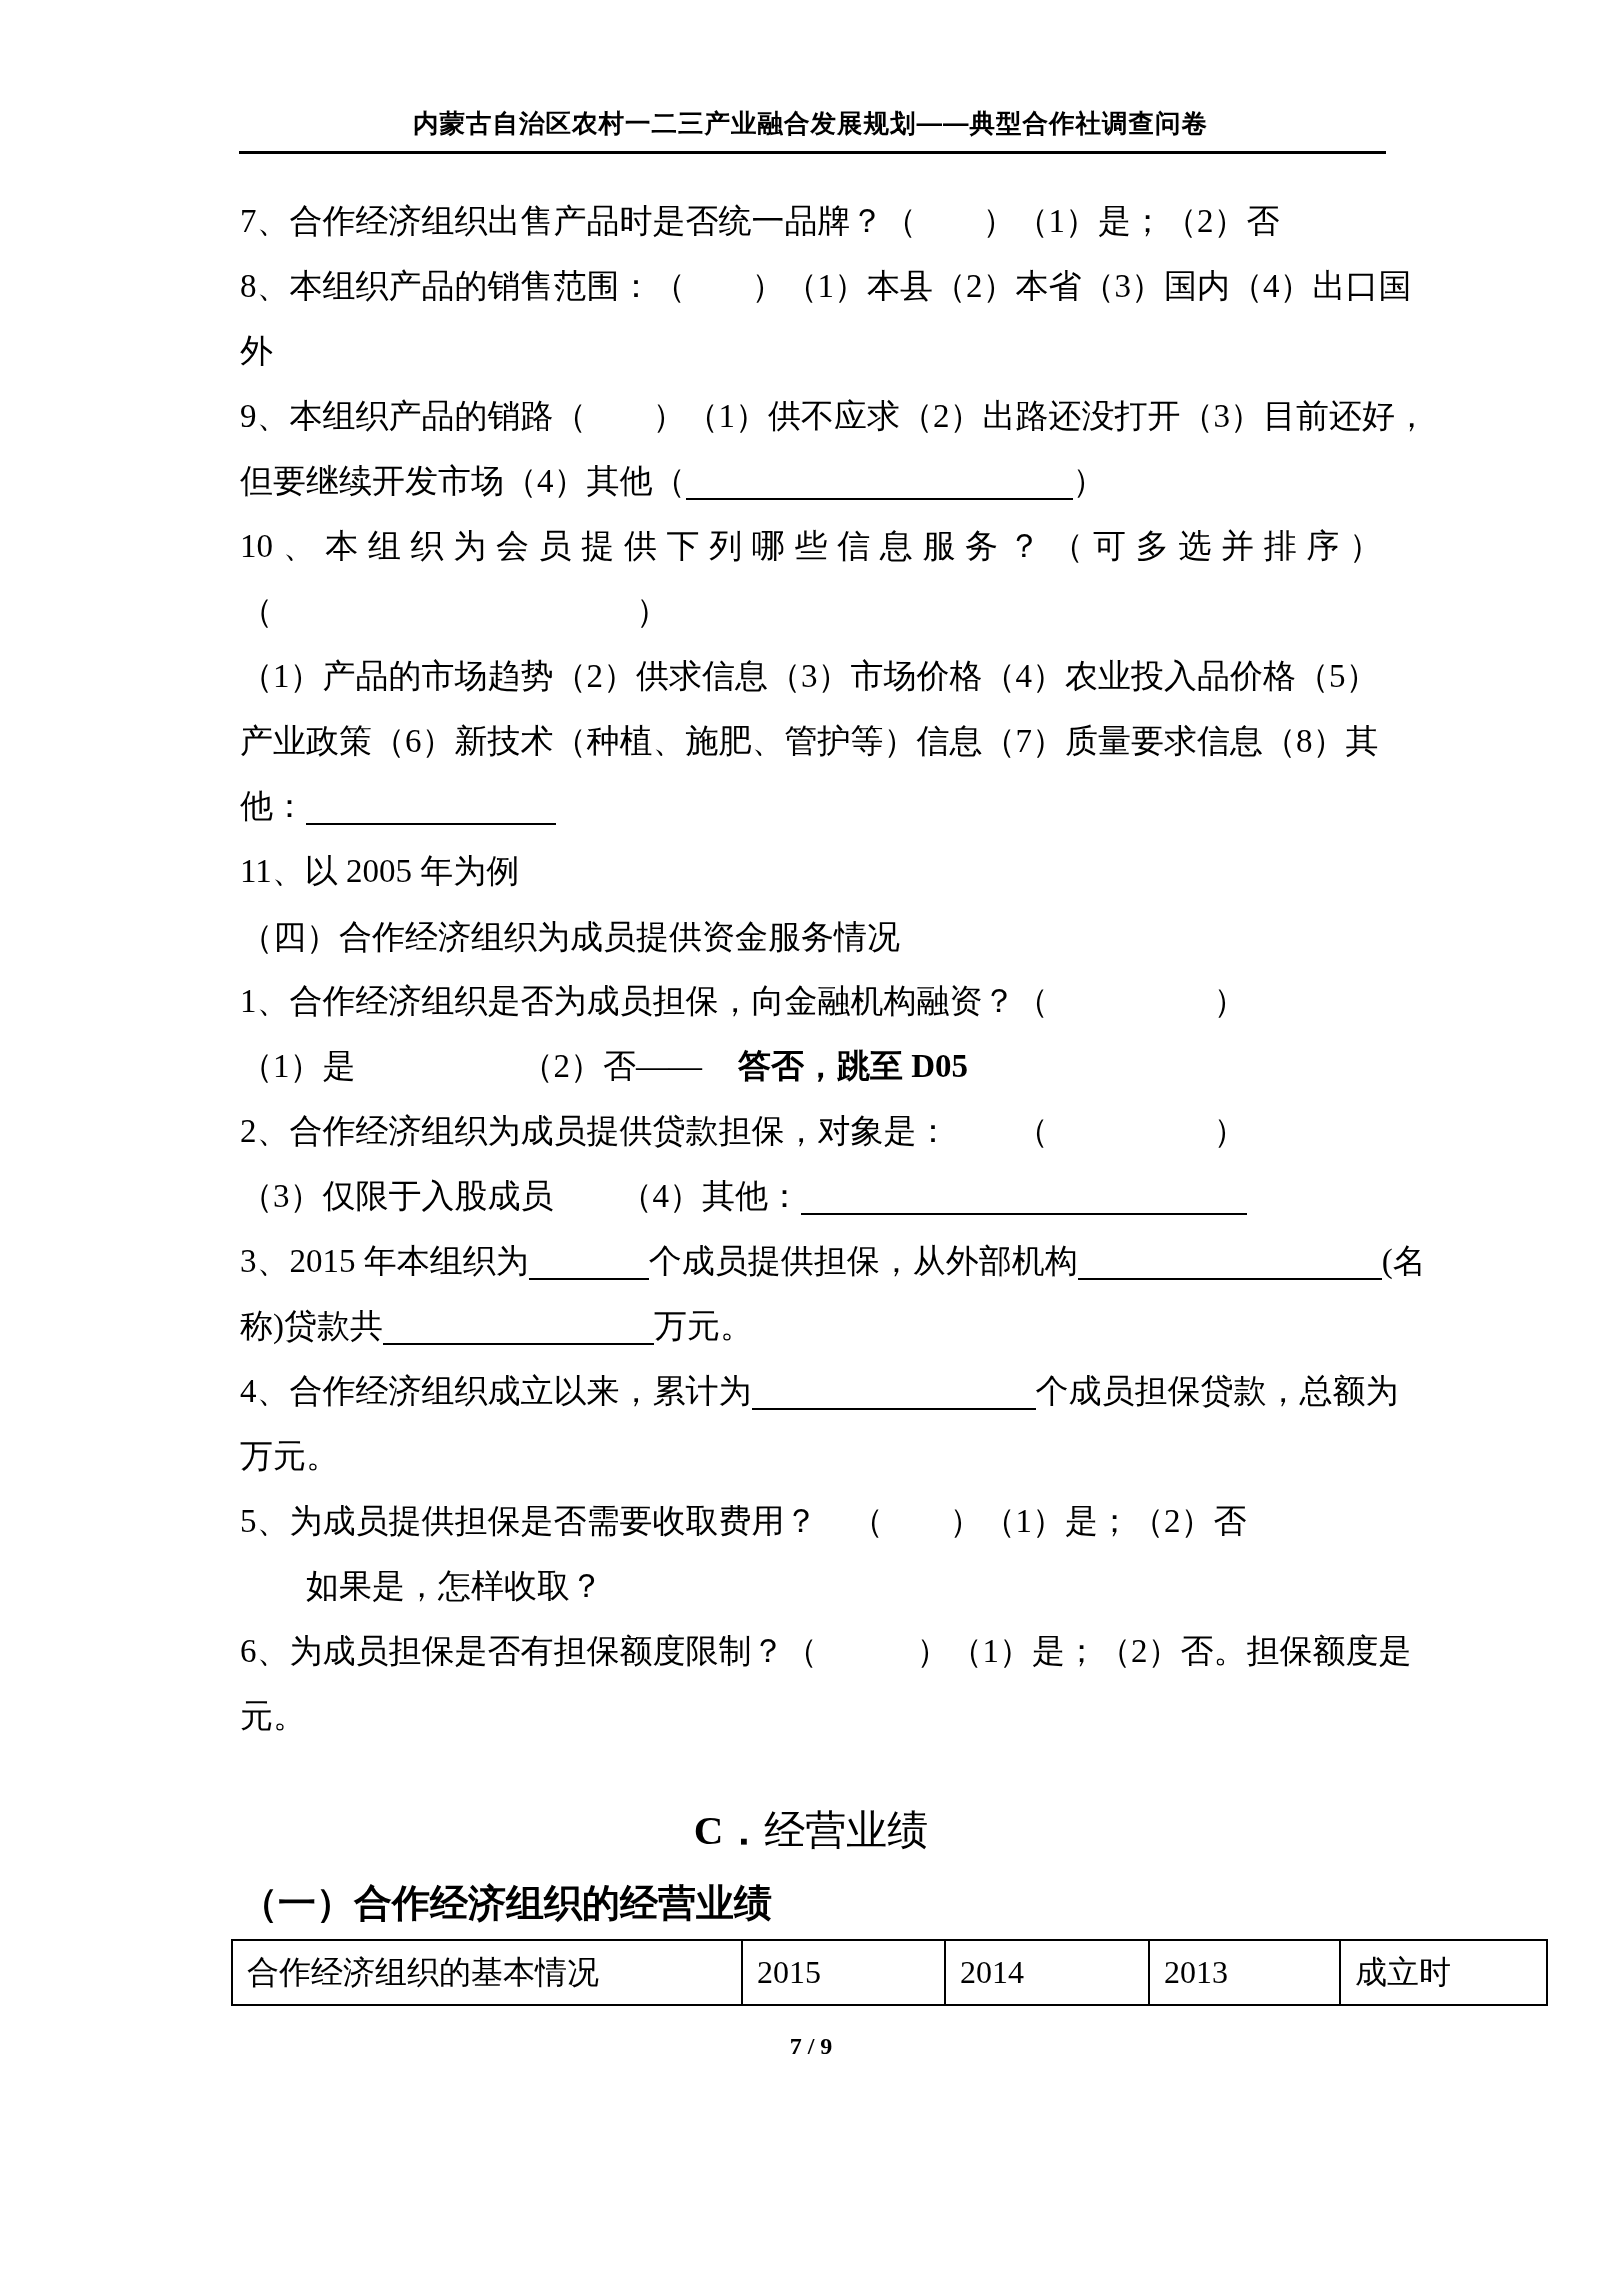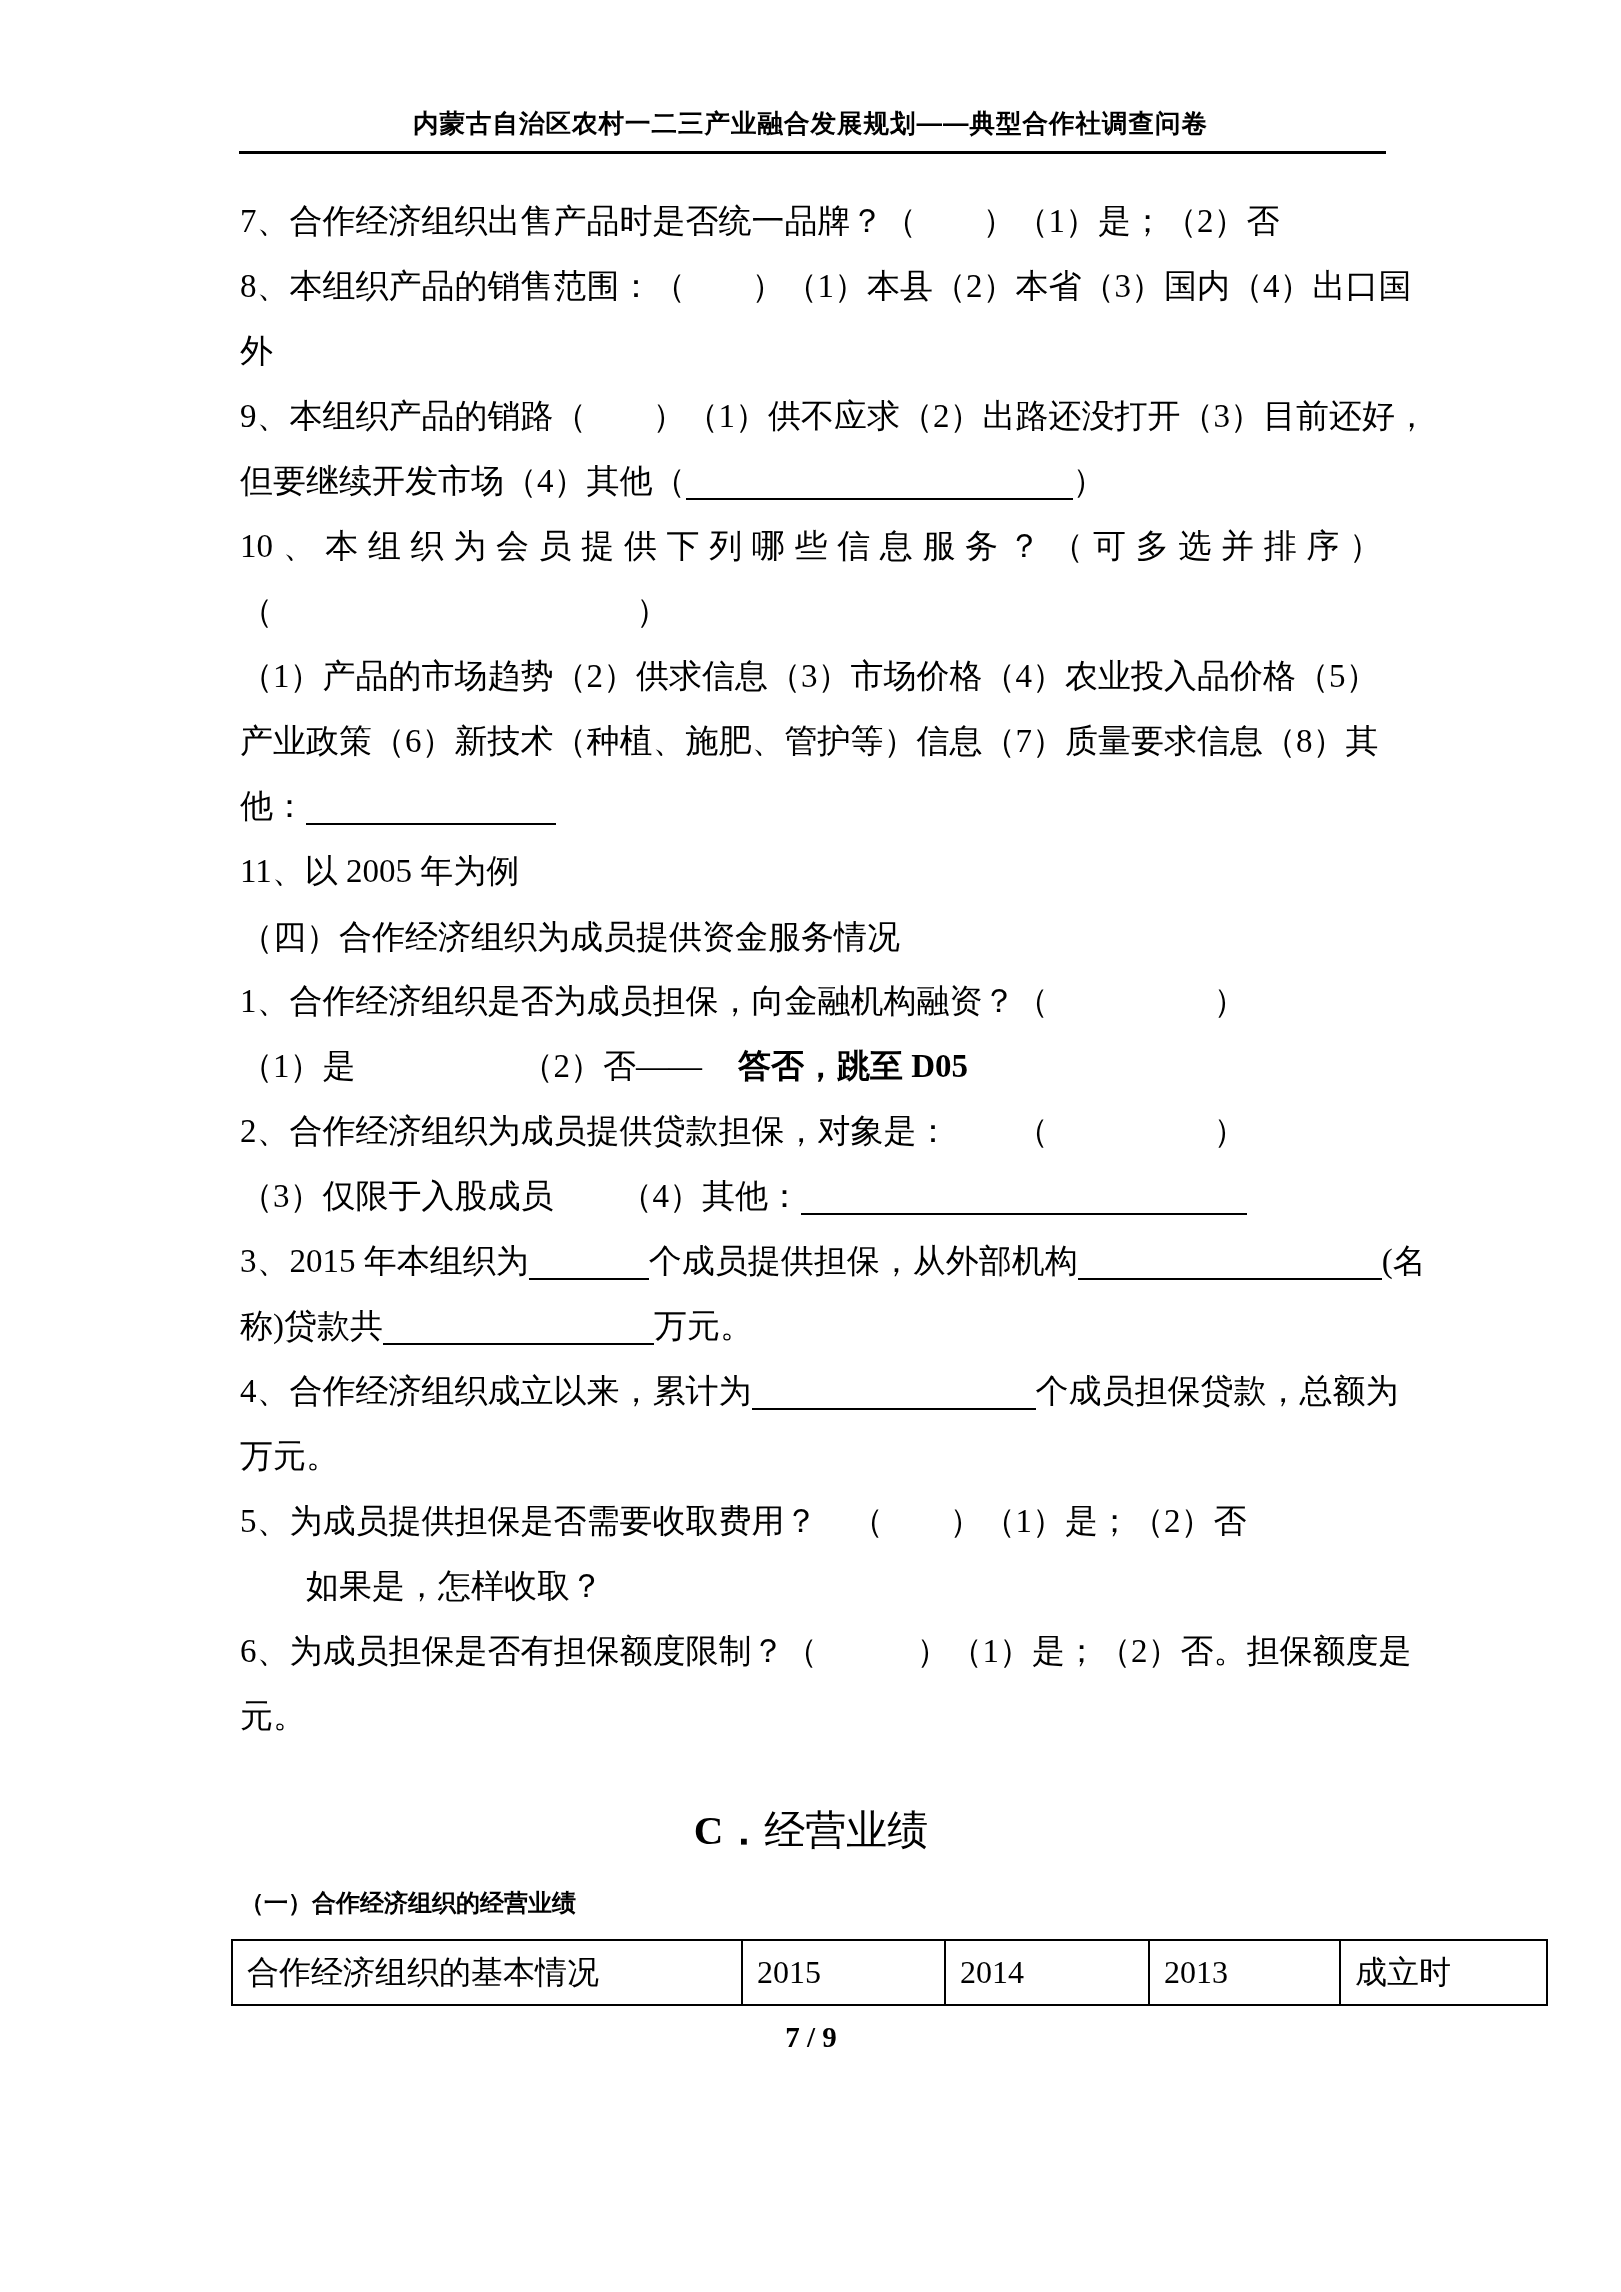--- a/index.html
+++ b/index.html
@@ -62,23 +62,23 @@
   
   .section-heading {
     margin-top: 49px;
     text-align: center;
     font-size: 41px;
     line-height: 65px;
   }
   .section-letter { font-weight: bold; }
   .subsection-heading {
     margin-top: 7.8px;
-    font-family: Liberation Serif, serif;
+    font-family: Liberation Sans, sans-serif;
     font-weight: bold;
-    font-size: 24px;
+    font-size: 38px;
     line-height: 65px;
   }
 
   
   .perf-table {
     border-collapse: collapse;
     table-layout: fixed;
     width: 1314px;
     margin: 3.9px 0 0 -8.8px;
     border-top: 2.9px solid #000;
@@ -88,24 +88,24 @@
     height: 63px;
     font-size: 32px;
     padding: 0 0 0 13.7px;
     vertical-align: middle;
     overflow: hidden;
     white-space: nowrap;
   }
 
   
   .footer {
-    margin-top: 12px;
+    margin-top: 21px;
     text-align: center;
     font-weight: bold;
-    font-size: 29px;
+    font-size: 24px;
     line-height: 39px;
   }
 </style>
 </head>
 <body>
 
 <div class="page">
 
   <div>
     <div class="header-title">内蒙古自治区农村一二三产业融合发展规划——典型合作社调查问卷</div>

